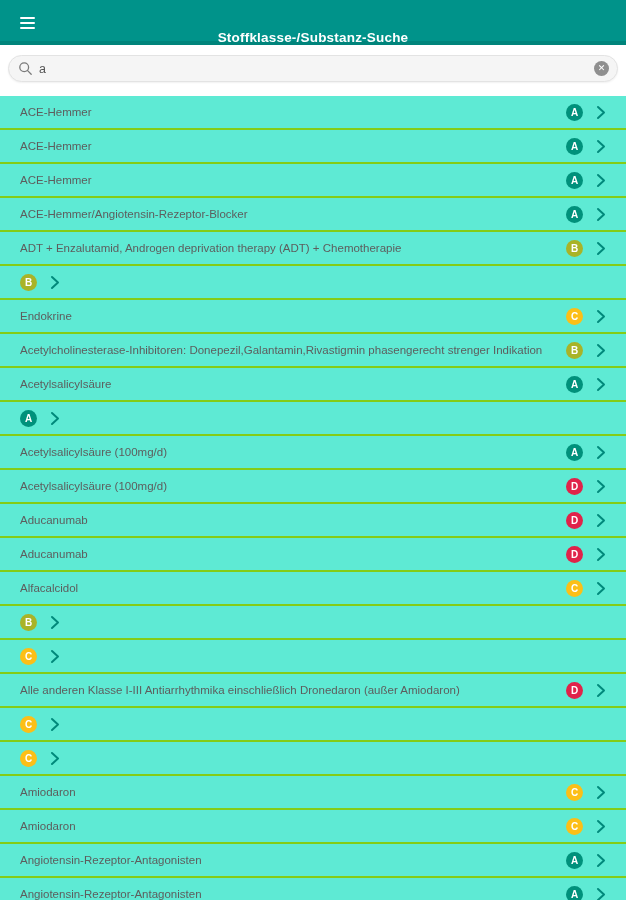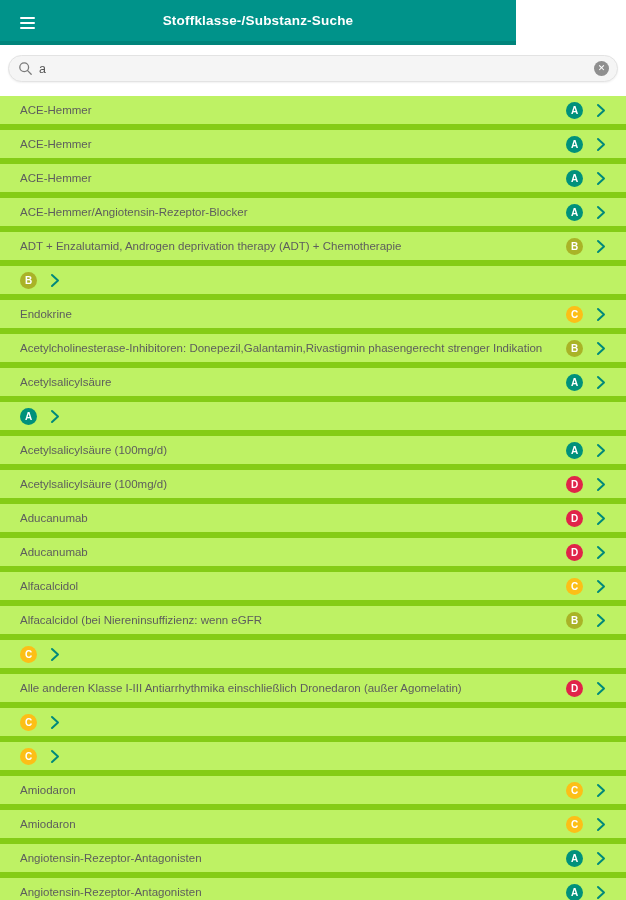--- a/index.html
+++ b/index.html
@@ -9,24 +9,24 @@
   }
   *{box-sizing:border-box;margin:0;padding:0;}
   html,body{width:626px;height:900px;overflow:hidden;}
   body{
     font-family:"Liberation Sans",sans-serif;
     background:#fff;
     position:relative;
   }
   
   .header{
-    position:absolute;top:0;left:0;width:516px;height:45px;
+    position:absolute;top:0;left:0;width:626px;height:45px;
     background:var(--header-bg);
     box-shadow:inset 0 -4px 0 rgba(0,0,0,0.10);
-    display:flex;align-items:center;
+    display:flex;align-items:flex-end;
     z-index:3;
   }
   .menu-btn{
     position:absolute;left:12px;top:8px;width:30px;height:30px;
     background:transparent;border:none;cursor:pointer;
     display:flex;flex-direction:column;justify-content:center;align-items:center;gap:2.5px;
   }
   .menu-btn .bar{width:15px;height:2.5px;background:#fff;border-radius:1px;display:block;}
   .title{
     width:100%;text-align:center;
@@ -50,22 +50,22 @@
     flex:0 0 auto;width:15px;height:15px;border-radius:50%;
     background:#8f8f8f;color:#fff;
     display:flex;align-items:center;justify-content:center;
     font-size:9px;line-height:1;cursor:pointer;
   }
   
   .list{position:absolute;top:96px;left:0;width:626px;}
   .row{
     height:34px;display:flex;align-items:center;
     padding:0 20px 0 20px;
-    border-bottom:6px solid #84cc16;
-    background:#bef264;cursor:pointer;
+    border-bottom:2px solid #84cc16;
+    background:#5eead4;cursor:pointer;
   }
   .row-label{
     flex:1;font-size:11.5px;color:var(--row-text);
     white-space:nowrap;overflow:hidden;text-overflow:clip;
     padding-right:10px;
   }
   .badge{
     flex:0 0 auto;width:17px;height:17px;border-radius:50%;
     color:#fff;font-size:10px;font-weight:bold;
     display:flex;align-items:center;justify-content:center;
@@ -242,40 +242,39 @@
     <span class="row-label">Alfacalcidol</span>
     <span class="badge" style="background: rgb(252, 191, 23);">C</span>
     <span class="chevron">
       <svg width="10" height="15" viewBox="0 0 10 15">
         <polyline points="2,2 8,7.5 2,13" fill="none" stroke-width="2" stroke-linecap="round" stroke-linejoin="round"></polyline>
       </svg>
     </span>
   </div>
 
   <div class="row">
-    <span class="row-label">Alfacalcidol (bei Niereninsuffizienz: wenn eGFR</span>
     <span class="badge" style="background: rgb(169, 179, 39);">B</span>
     <span class="chevron">
       <svg width="10" height="15" viewBox="0 0 10 15">
         <polyline points="2,2 8,7.5 2,13" fill="none" stroke-width="2" stroke-linecap="round" stroke-linejoin="round"></polyline>
       </svg>
     </span>
   </div>
 
   <div class="row">
     <span class="badge" style="background: rgb(252, 191, 23);">C</span>
     <span class="chevron">
       <svg width="10" height="15" viewBox="0 0 10 15">
         <polyline points="2,2 8,7.5 2,13" fill="none" stroke-width="2" stroke-linecap="round" stroke-linejoin="round"></polyline>
       </svg>
     </span>
   </div>
 
   <div class="row">
-    <span class="row-label">Alle anderen Klasse I-III Antiarrhythmika einschließlich Dronedaron (außer Agomelatin)</span>
+    <span class="row-label">Alle anderen Klasse I-III Antiarrhythmika einschließlich Dronedaron (außer Amiodaron)</span>
     <span class="badge" style="background: rgb(224, 35, 73);">D</span>
     <span class="chevron">
       <svg width="10" height="15" viewBox="0 0 10 15">
         <polyline points="2,2 8,7.5 2,13" fill="none" stroke-width="2" stroke-linecap="round" stroke-linejoin="round"></polyline>
       </svg>
     </span>
   </div>
 
   <div class="row">
     <span class="badge" style="background: rgb(252, 191, 23);">C</span>

